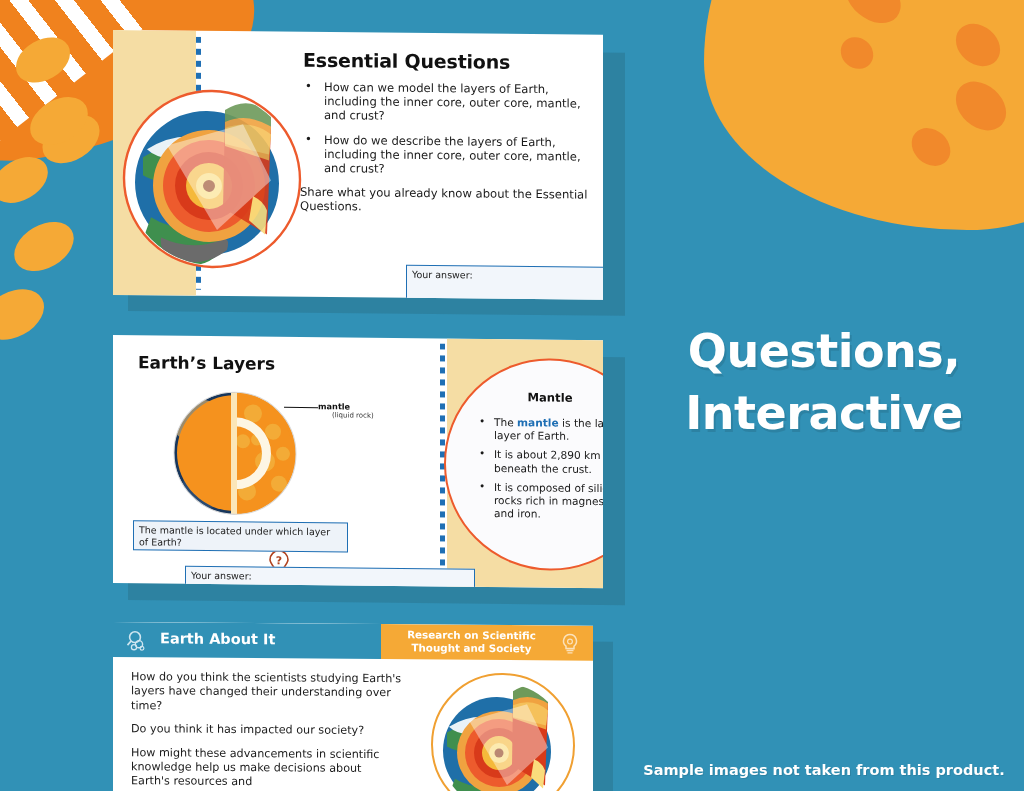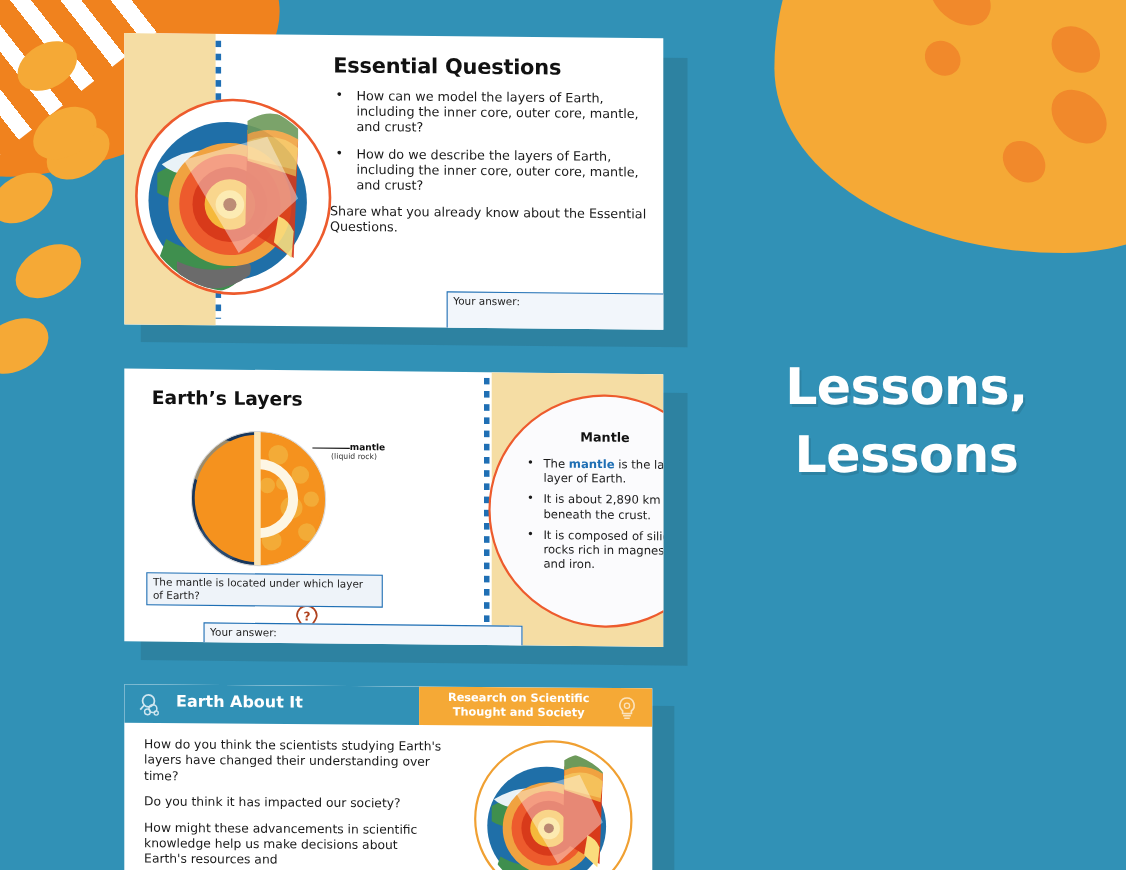--- a/index.html
+++ b/index.html
@@ -66,21 +66,21 @@
   #slide2{left:113px;top:335px;width:490px;height:248px;
           transform:skewY(0.6deg);transform-origin:left top;}
   #slide2-shadow{left:128px;top:352px;width:497px;height:248px;transform:skewY(0.6deg);transform-origin:left top;}
   .s2-cream{position:absolute;right:0;top:0;width:156px;height:100%;background:#f5dda4;}
   .s2-dots{position:absolute;left:327px;top:5px;width:5px;height:238px;
            background-image:linear-gradient(#1f6fb4 50%,transparent 50%);
            background-size:5px 12px;}
   .s2-title{position:absolute;left:25px;top:17px;font-size:17px;font-weight:bold;color:#111;}
   .s2-globe{position:absolute;left:60px;top:55px;width:125px;height:125px;}
   .s2-label{position:absolute;left:205px;top:64px;font-size:8.2px;font-weight:bold;color:#111;}
-  .s2-sub{position:absolute;left:188px;top:74px;font-size:7px;color:#333;text-align:center;}
+  .s2-sub{position:absolute;left:219px;top:74px;font-size:7px;color:#333;text-align:center;}
   .s2-leader{position:absolute;left:171px;top:70px;width:34px;height:0;border-top:1.4px solid #111;}
   #s2-q{left:20px;top:185px;width:215px;height:30px;background:#eef3f9;line-height:12px;}
   #s2-ans{left:72px;top:230px;width:290px;height:22px;}
   .qpin{position:absolute;left:156px;top:215px;width:20px;height:24px;}
   .circle-mantle{
     position:absolute;left:331px;top:19px;width:212px;height:212px;
     border:2.2px solid #ed5b2d;border-radius:50%;background:#fbfbfd;
     box-sizing:border-box;
   }
   .cm-title{position:absolute;left:0;right:0;top:30px;text-align:center;font-size:11.6px;font-weight:bold;color:#111;}
@@ -286,18 +286,19 @@
           <path d="M78 28 q20 -8 35 5 l-2 15 l-33 -8z" fill="#f5c15a"></path>
           <path d="M78 14 q18 -12 35 3 l0 9 q-18 -11 -35 -3z" fill="#6d9a5a"></path>
           <path d="M99 82 q8 3 11 11 l-2 18 l-12 -11z" fill="#fadc7c"></path>
           <path d="M34 44 L92 27 L113 70 L72 108 Z" fill="#ffffff" opacity=".40"></path>
         </g>
       </svg>
     </div>
   </div>
 
   <div class="rtext" id="headline">
-    <div>Lessons,</div>
-    <div>Lessons</div>
+    <div>Questions,</div>
+    <div>Interactive</div>
   </div>
 
+  <div class="rtext" id="disclaimer">Sample images not taken from this product.</div>
 
 </div>
 
 </body></html>

